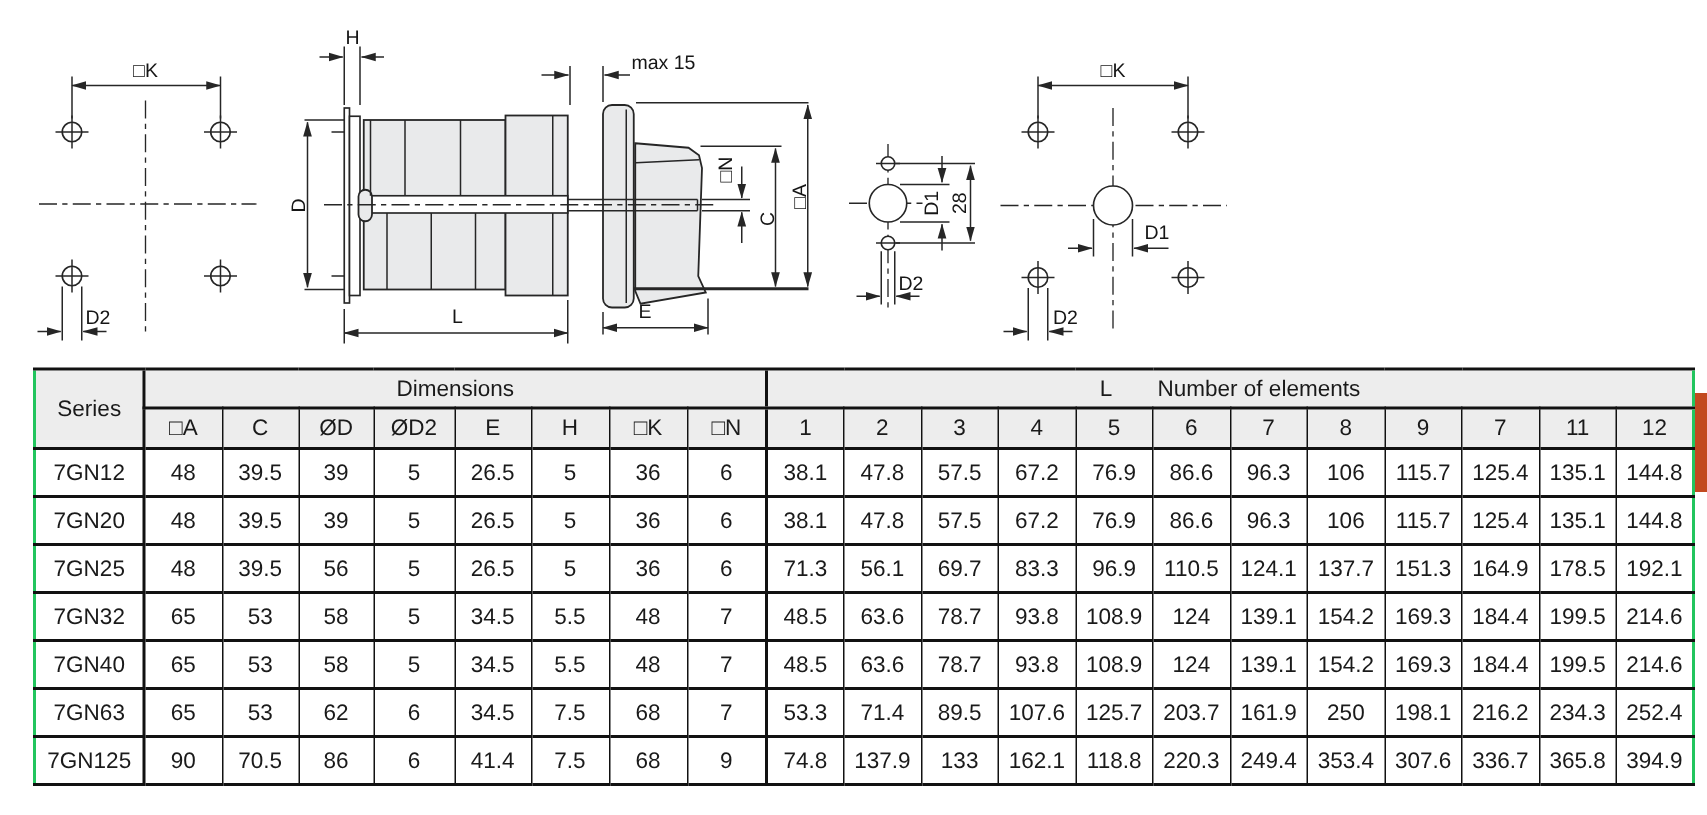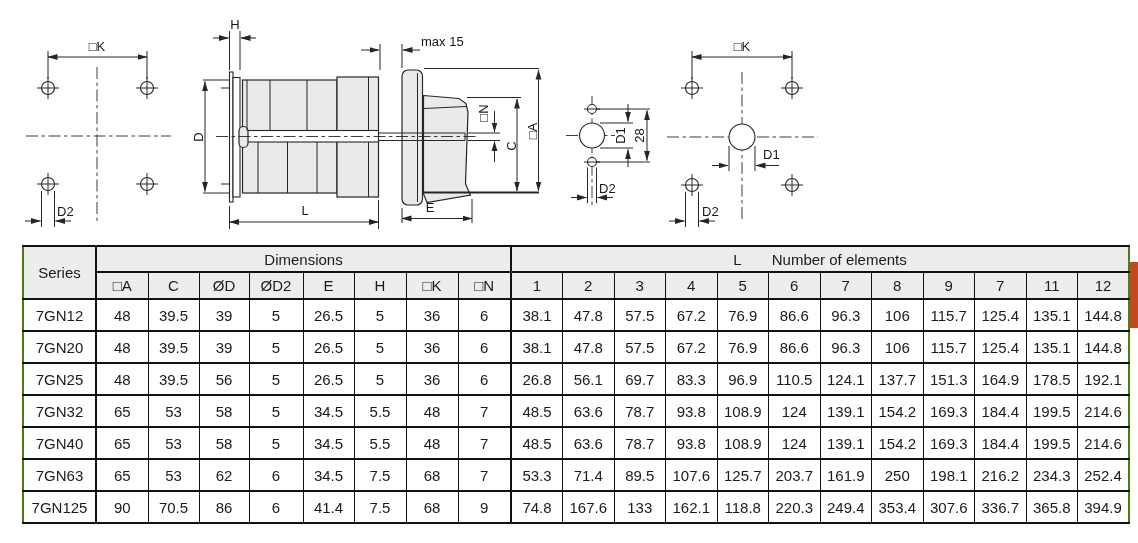--- a/index.html
+++ b/index.html
@@ -10,21 +10,21 @@
   .lbl{font:13px "Liberation Sans",sans-serif;fill:#161616;}
   .ln{stroke:#262626;stroke-width:1;fill:none;}
   .thk{stroke-width:2;}
   .cl{stroke:#262626;stroke-width:0.9;stroke-dasharray:12 3.5 3.5 3.5;fill:none;}
   .part{fill:#e9eaeb;stroke:#262626;stroke-width:1.2;}
   .partw{fill:#ffffff;stroke:#262626;stroke-width:1.1;}
   .dim{stroke:#262626;stroke-width:1;fill:none;marker-start:url(#ah);marker-end:url(#ah);}
   .dimo{stroke:#262626;stroke-width:1;fill:none;marker-end:url(#ah);}
 
   .table-wrap{position:absolute;left:22px;top:245px;}
-  table.dim-table{border-collapse:collapse;table-layout:fixed;border:2px solid #4d7c0f;}
+  table.dim-table{border-collapse:collapse;table-layout:fixed;border:2px solid #22c55e;}
   .dim-table th,.dim-table td{border:1px solid #111;border-top-width:2px;border-bottom-width:2px;
       text-align:center;vertical-align:middle;padding:0;font-size:15px;white-space:nowrap;overflow:hidden;}
   .dim-table thead th{background:#ededed;font-weight:normal;}
   .dim-table tr.group th{height:24px;}
   .dim-table tr.cols th{height:25px;border-top-width:1px;}
   .dim-table tbody td{height:30px;background:#fff;}
   .dim-table td.series{font-weight:normal;}
   .secl{border-left-width:2px !important;}
   .l-label{margin-right:26px;}
 
@@ -365,21 +365,21 @@
           <tr>
             <td class="series">7GN25</td>
             <td class="secl">48</td>
             <td>39.5</td>
             <td>56</td>
             <td>5</td>
             <td>26.5</td>
             <td>5</td>
             <td>36</td>
             <td>6</td>
-            <td class="secl">26.8</td>
+            <td class="secl">71.3</td>
             <td>56.1</td>
             <td>69.7</td>
             <td>83.3</td>
             <td>96.9</td>
             <td>110.5</td>
             <td>124.1</td>
             <td>137.7</td>
             <td>151.3</td>
             <td>164.9</td>
             <td>178.5</td>
@@ -458,21 +458,21 @@
             <td class="series">7GN125</td>
             <td class="secl">90</td>
             <td>70.5</td>
             <td>86</td>
             <td>6</td>
             <td>41.4</td>
             <td>7.5</td>
             <td>68</td>
             <td>9</td>
             <td class="secl">74.8</td>
-            <td>167.6</td>
+            <td>137.9</td>
             <td>133</td>
             <td>162.1</td>
             <td>118.8</td>
             <td>220.3</td>
             <td>249.4</td>
             <td>353.4</td>
             <td>307.6</td>
             <td>336.7</td>
             <td>365.8</td>
             <td>394.9</td>

